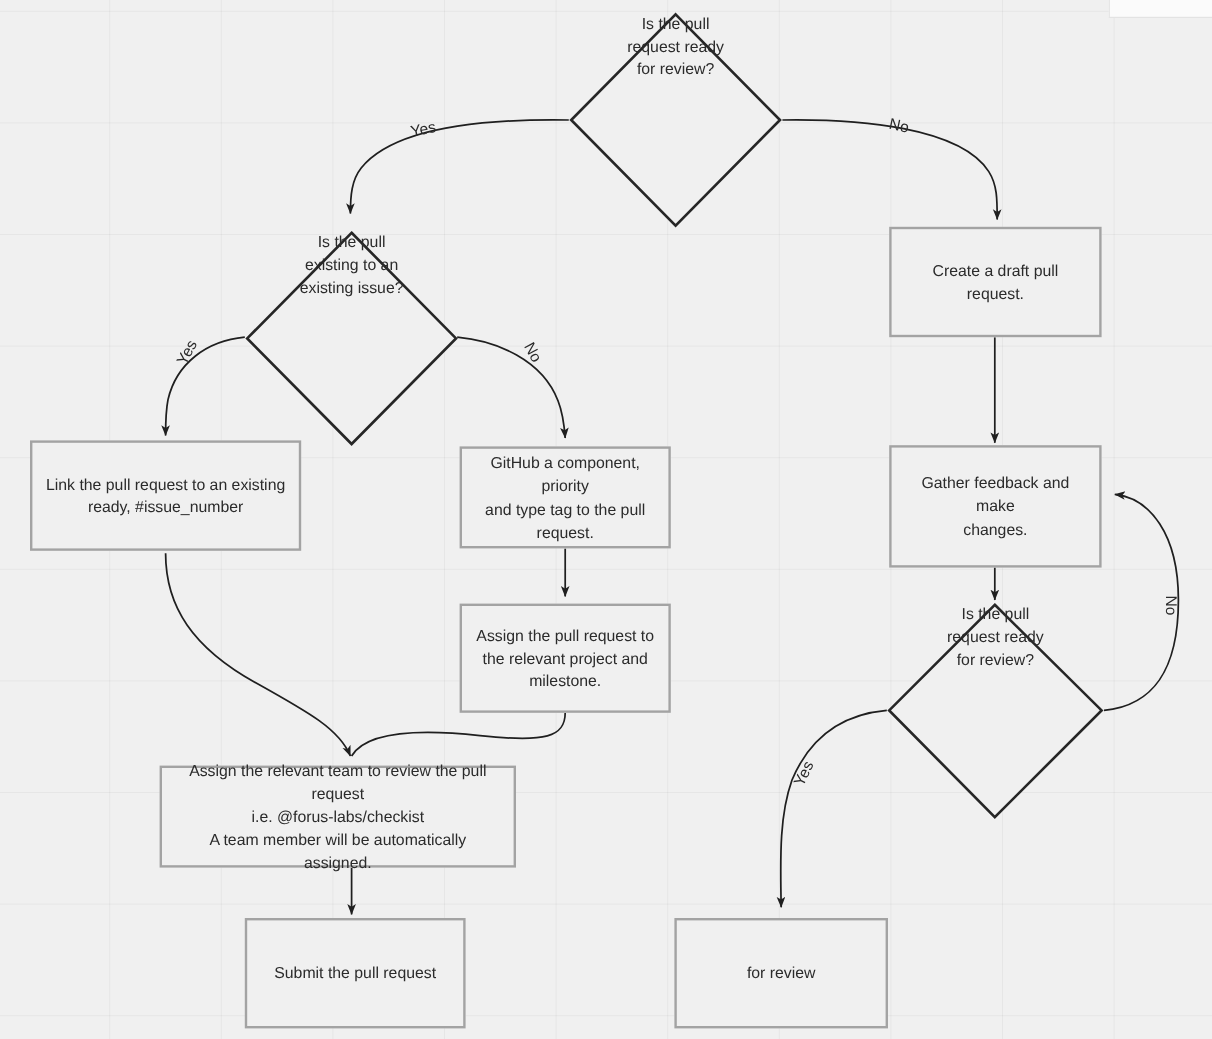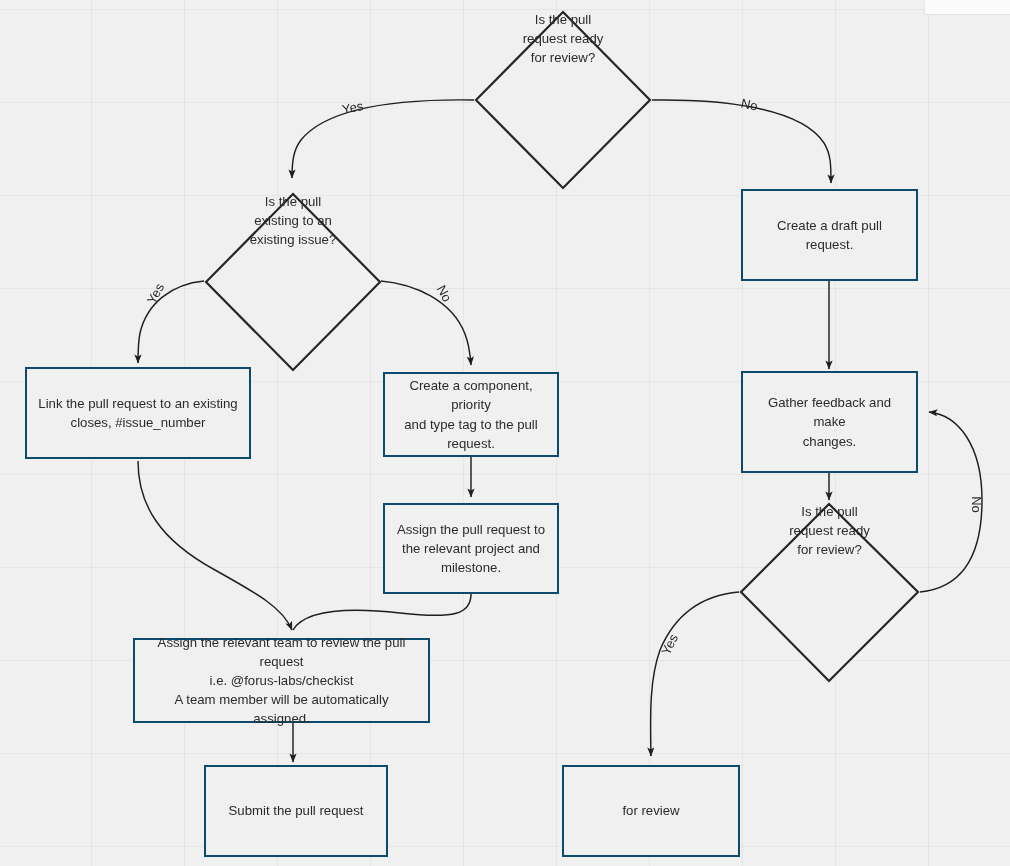--- a/index.html
+++ b/index.html
@@ -45,21 +45,21 @@
     display: flex;
     align-items: center;
     justify-content: center;
     text-align: center;
     color: #2b2b2b;
     font-size: 13.2px;
     line-height: 1.45;
   }
   .box {
     background: #f0f0f0;
-    border: 2px solid #0c4a6e;
+    border: 2px solid #a3a3a3;
   }
   .box .lbl { padding: 0 10px; }
   .diamond-wrap {
     position: absolute;
   }
   .diamond-wrap svg {
     position: absolute;
     left: 0; top: 0;
     overflow: visible;
   }
@@ -153,27 +153,27 @@
         <div>Is the pull</div>
         <div>existing to an</div>
         <div>existing issue?</div>
       </div>
     </div>
   </div>
 
   <div class="node box" style="left:25px; top:367px; width:226px; height:92px;">
     <div class="lbl">
       <div>Link the pull request to an existing</div>
-      <div>closes, #issue_number</div>
+      <div>ready, #issue_number</div>
     </div>
   </div>
 
   <div class="node box" style="left:383px; top:372px; width:176px; height:85px;">
     <div class="lbl">
-      <div>Create a component, priority</div>
+      <div>GitHub a component, priority</div>
       <div>and type tag to the pull</div>
       <div>request.</div>
     </div>
   </div>
 
   <div class="node box" style="left:383px; top:503px; width:176px; height:91px;">
     <div class="lbl">
       <div>Assign the pull request to</div>
       <div>the relevant project and</div>
       <div>milestone.</div>

